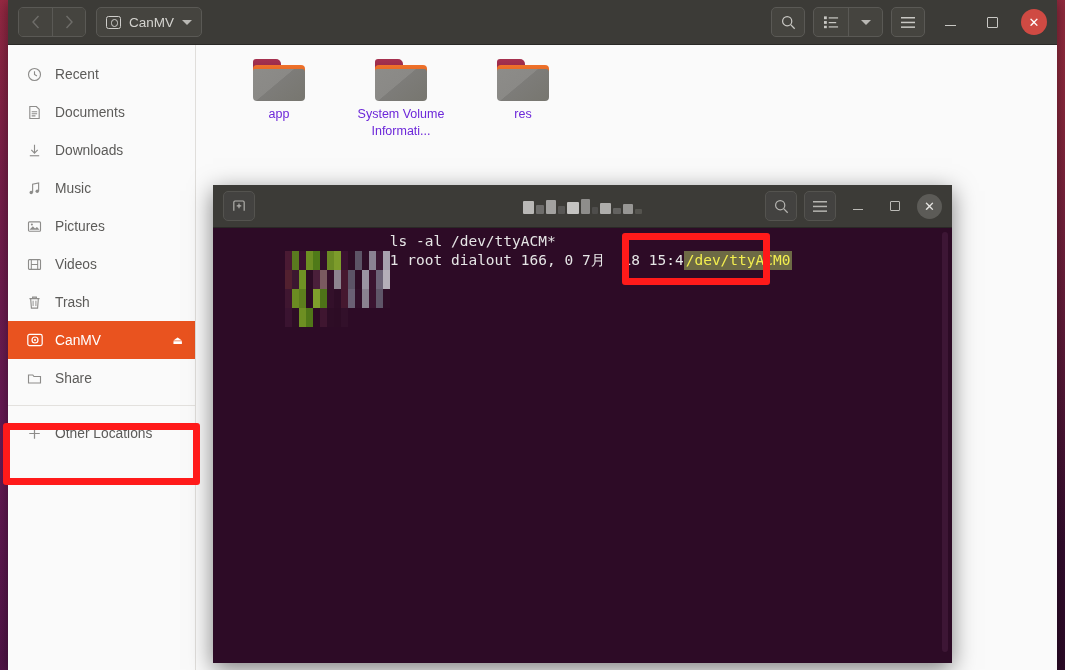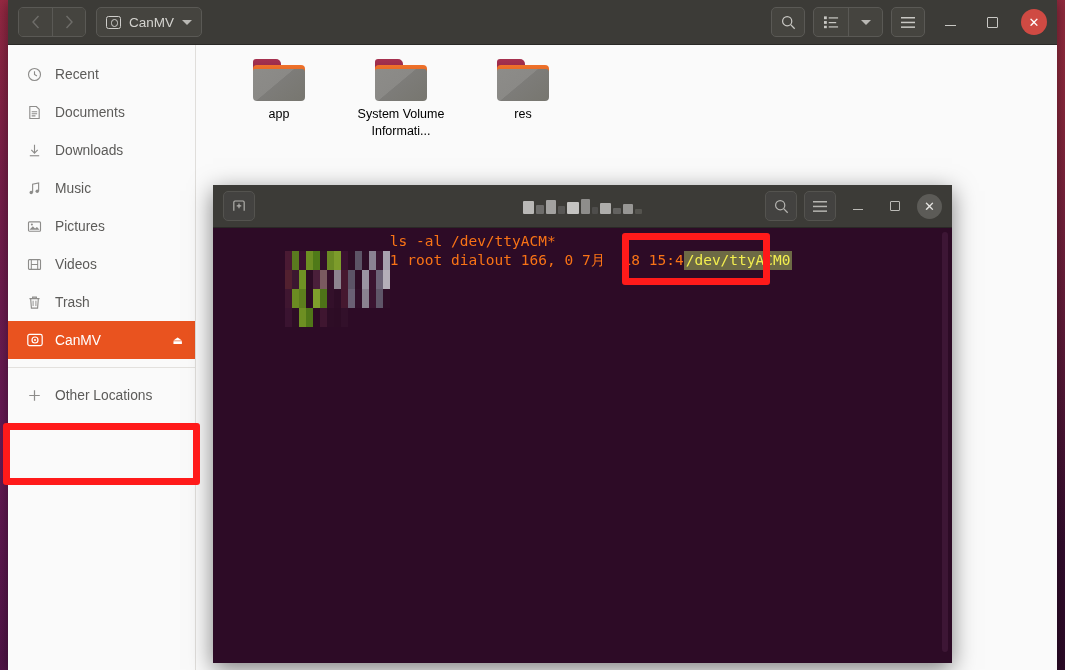--- a/index.html
+++ b/index.html
@@ -143,21 +143,21 @@
     position:absolute;left:0;top:6px;width:52px;height:7px;
     background:linear-gradient(180deg,#f0712a,#e06a27);
     border-radius:4px 4px 0 0;
   }
   .folder .body {
     position:absolute;left:0;top:10px;width:52px;height:32px;
     background:linear-gradient(140deg,#8d8c89 0%,#8a8986 45%,#7d7c79 46%,#77766f 100%);
     border-radius:2px 3px 4px 4px;
   }
   .file-label {
-    font-size:12.5px;color:#000000;text-align:center;line-height:16.5px;
+    font-size:12.5px;color:#6d28d9;text-align:center;line-height:16.5px;
     max-width:116px; word-break:break-word;
   }
 
   
   #terminal {
     position:absolute;
     left:213px; top:185px; width:739px; height:478px;
     background:#2d0b26;
     box-shadow:0 6px 22px rgba(0,0,0,.5);
     display:flex;flex-direction:column;
@@ -194,21 +194,21 @@
     background:#2d0b26;
     font-family:"DejaVu Sans Mono","Liberation Mono",monospace;
     font-size:14.5px; line-height:19px;
     color:#ffffff;
     padding:4px 0 0 0;
     overflow:hidden;
   }
   .term-line { display:flex; align-items:center; height:19px; white-space:pre; padding-left:2px;}
   .mosaic { display:inline-block; height:19px; }
   .mosaic i { display:inline-block; width:7px;height:19px; vertical-align:top;}
-  .term-txt { color:#f97316; }
+  .term-txt { color:#e5e5e5; }
   .term-scroll {
     position:absolute; right:4px; top:4px; width:6px; height:420px;
     background:#3d1635; border-radius:3px;
   }
 
   
   .sel-token {
     background:#6d6a45;
     color:#f3ee4f;
     padding:0 2px;
@@ -380,20 +380,28 @@
           <svg width="16" height="14" viewBox="0 0 17 15">
               <rect x="0.8" y="1.4" width="15.4" height="12.2" rx="2" fill="none" stroke="currentColor" stroke-width="1.3"></rect>
               <circle cx="8.5" cy="7.5" r="3.2" fill="none" stroke="currentColor" stroke-width="1.3"></circle>
               <circle cx="8.5" cy="7.5" r="1.1" fill="currentColor"></circle>
             </svg>
         </span>
         <span>CanMV</span>
         <span class="eject">⏏</span>
       </div>
 
+      <div class="side-item">
+        <span class="ico">
+          <svg width="15" height="15" viewBox="0 0 16 16">
+              <path d="M1.6 4.2 H6.2 L7.4 5.9 H14.4 V12.8 H1.6 Z" fill="none" stroke="currentColor" stroke-width="1.2"></path>
+            </svg>
+        </span>
+        <span>Share</span>
+      </div>
 
       <div class="side-sep"></div>
 
       <div class="side-item">
         <span class="ico">
           <svg width="15" height="15" viewBox="0 0 16 16">
               <path d="M8 2.4 V13.6 M2.4 8 H13.6" stroke="currentColor" stroke-width="1.3"></path>
             </svg>
         </span>
         <span>Other Locations</span>

